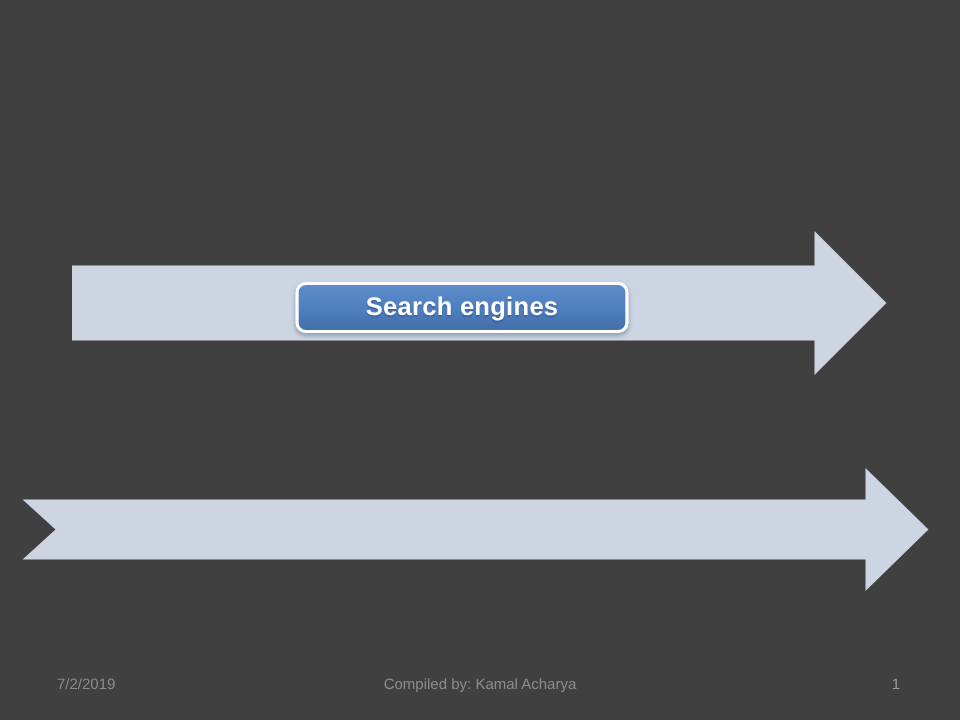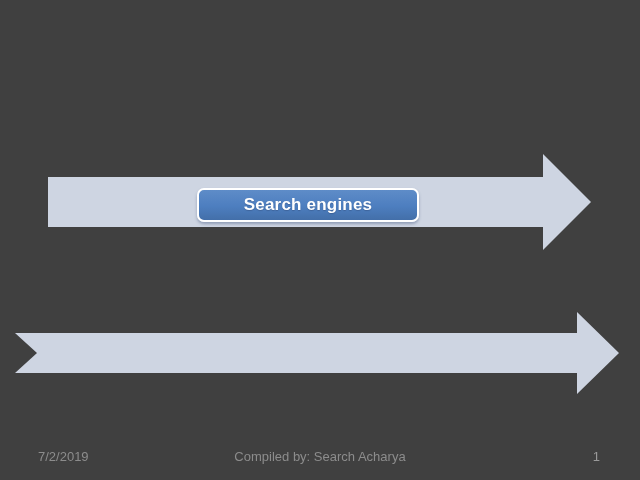--- a/index.html
+++ b/index.html
@@ -44,21 +44,21 @@
     color: #ffffff;
     letter-spacing: 0.2px;
     text-shadow: 0 1px 1px rgba(40, 60, 100, 0.35);
   }
   .footer {
     position: absolute;
     left: 0;
     right: 0;
     top: 450px;
     height: 14px;
-    font-size: 13px;
+    font-size: 10px;
     line-height: 13px;
     color: #8c8c8c;
   }
   .footer .date {
     position: absolute;
     left: 38px;
     top: 0;
   }
   .footer .credit {
     position: absolute;
@@ -85,17 +85,17 @@
 
     <polygon points="15,333 577,333 577,312 619,353 577,394 577,373 15,373 37,353" fill="#ced5e2"></polygon>
   </svg>
 
   <div class="title-button">
     <span class="label">Search engines</span>
   </div>
 
   <div class="footer">
     <span class="date">7/2/2019</span>
-    <span class="credit">Compiled by: Search Acharya</span>
+    <span class="credit">Compiled by: Kamal Acharya</span>
     <span class="page-number">1</span>
   </div>
 
 </div>
 
 </body></html>

